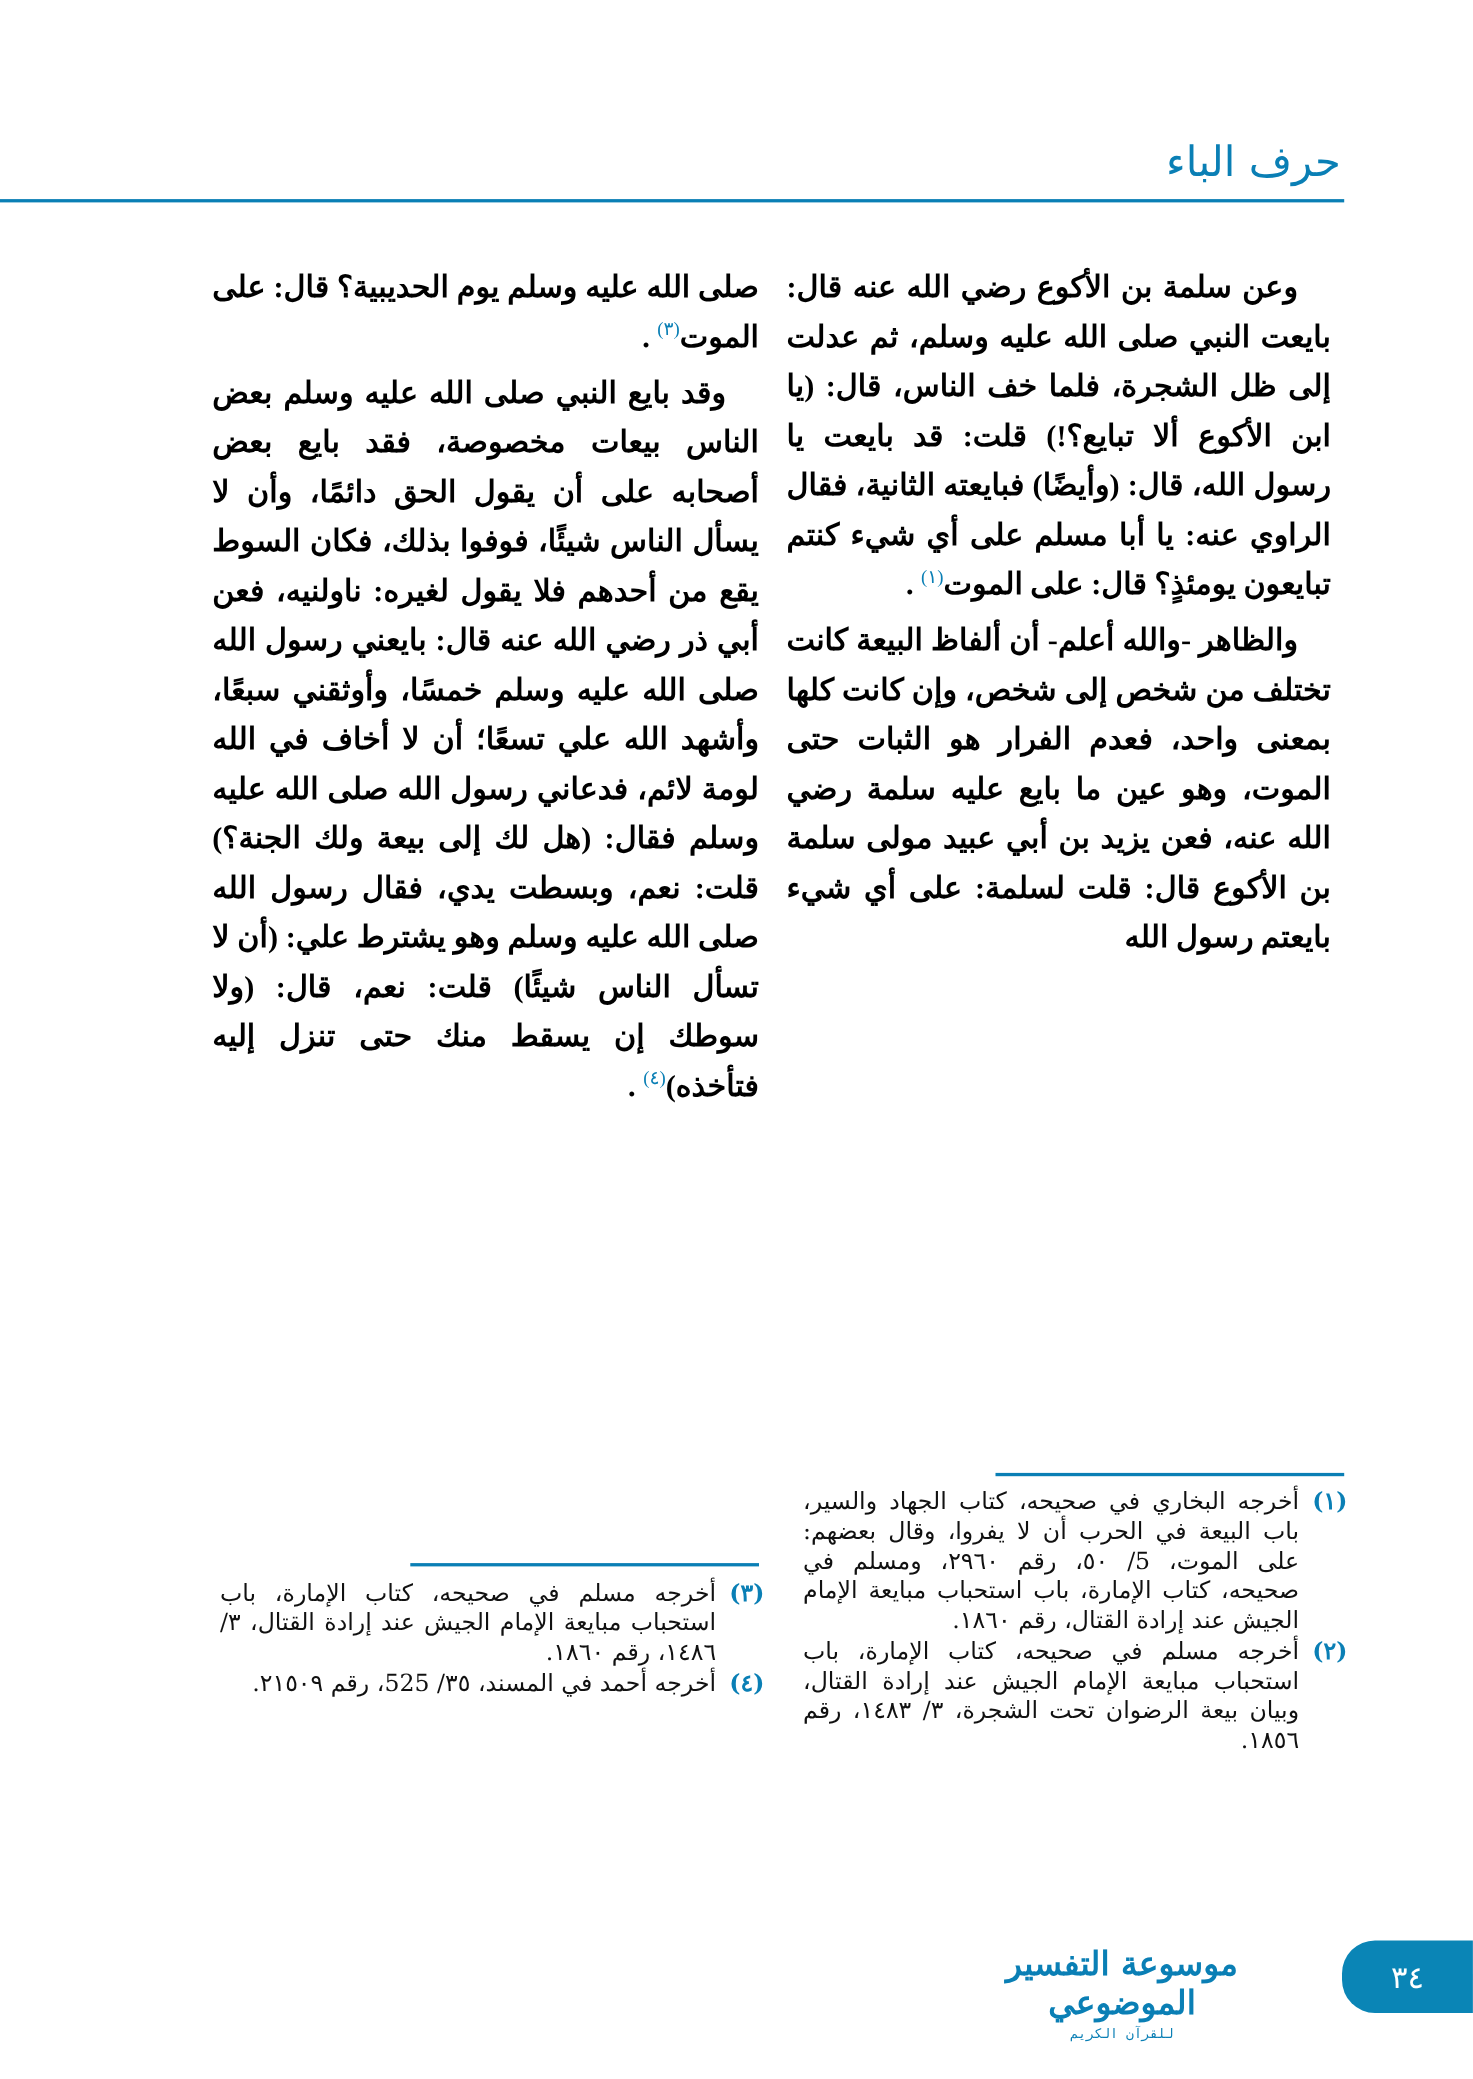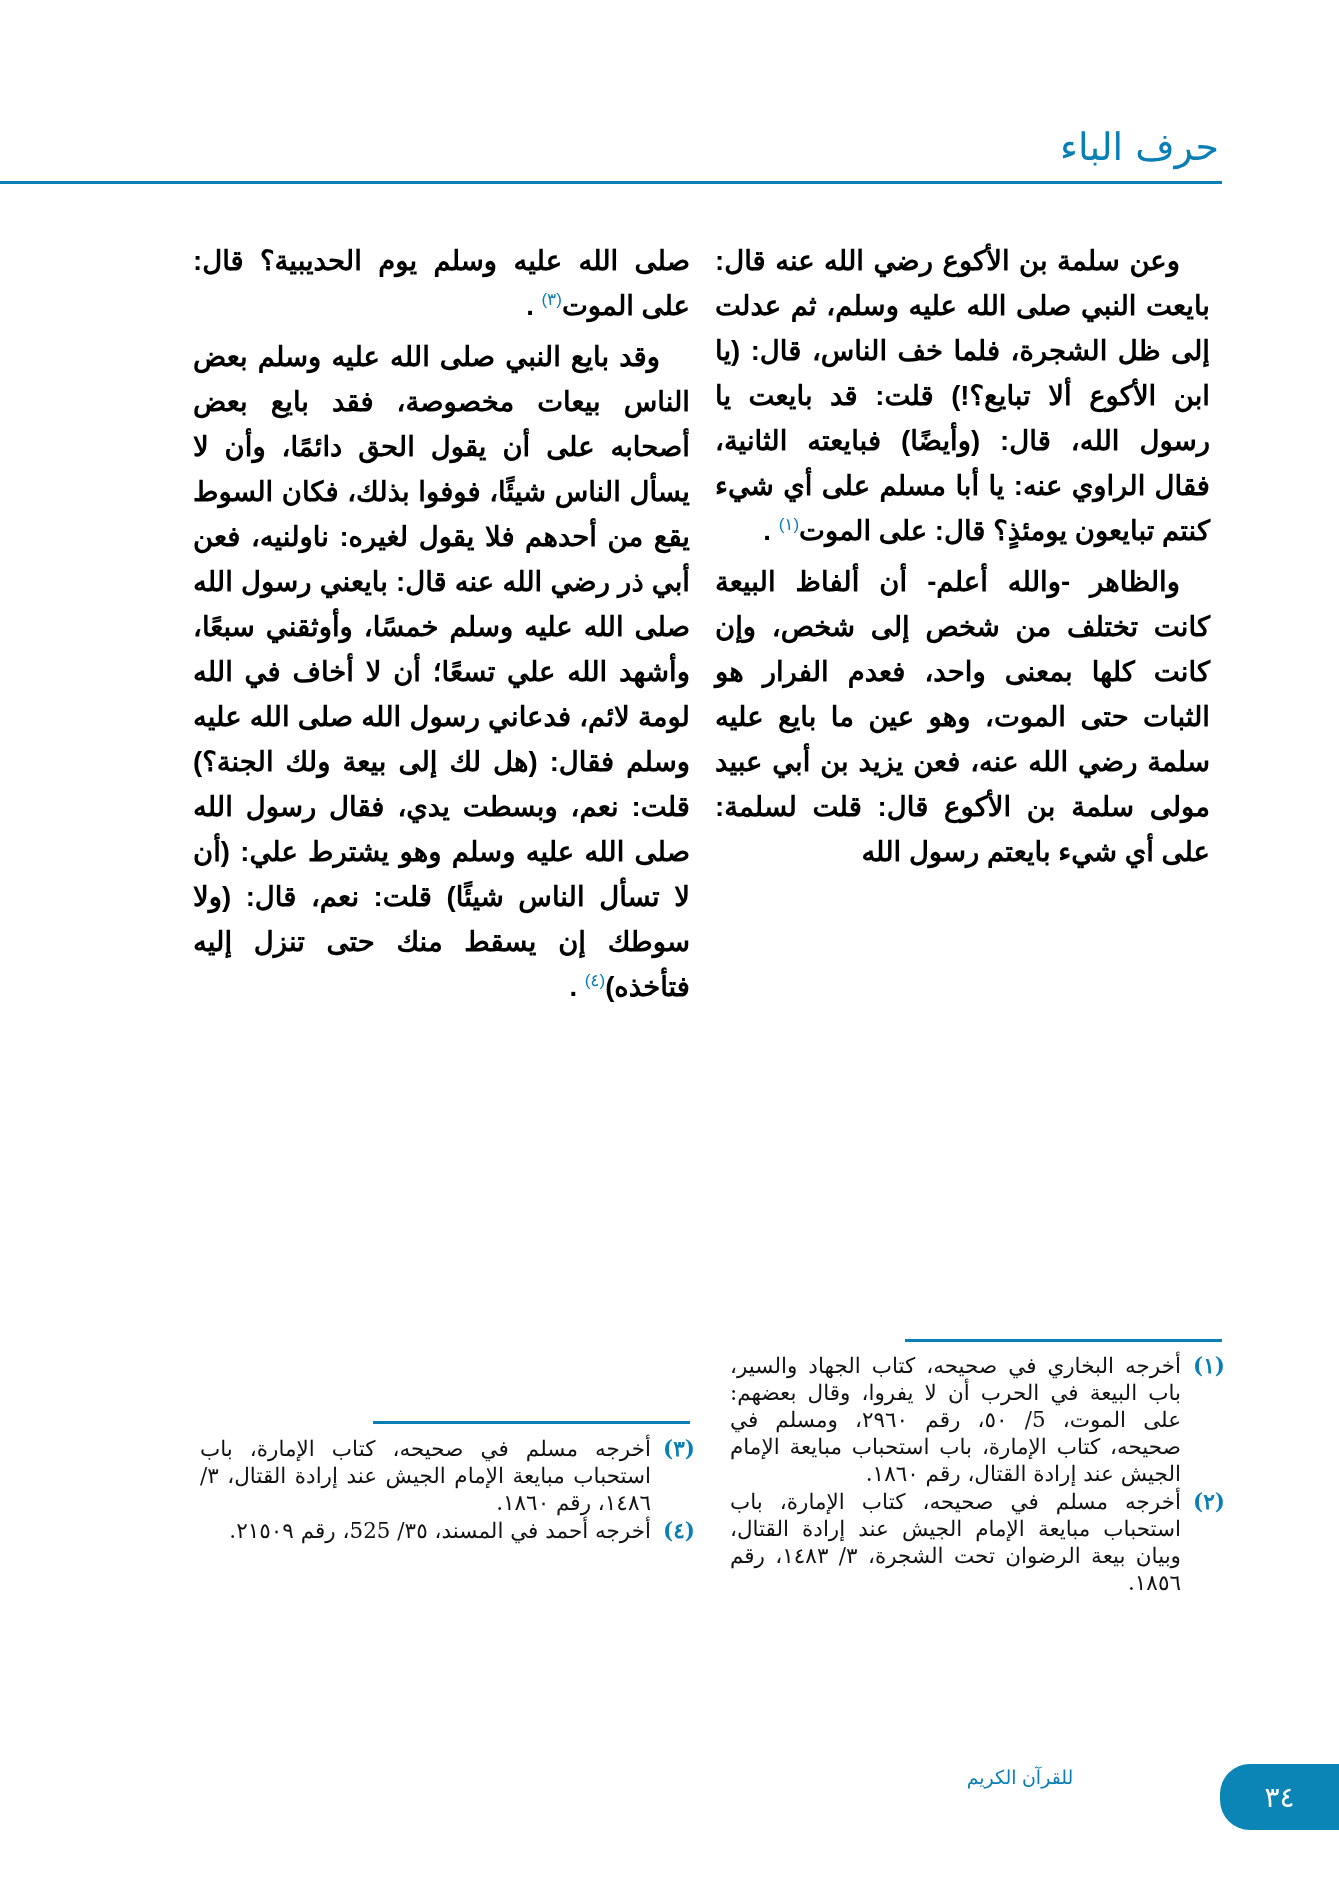--- a/index.html
+++ b/index.html
@@ -7,42 +7,42 @@
          font-family:"DejaVu Serif", serif; color:#000; }
 
   .header-title { position:absolute; top:128px; right:120px; font-size:38px; color:#0a7fb5;
                   font-family:"DejaVu Serif", serif; line-height:1; }
   .header-rule { position:absolute; top:181px; left:0; width:1222px; height:3px; background:#0a7fb5; }
 
   .col { position:absolute; direction:rtl; text-align:justify; text-align-last:right; }
   .col-right { top:238px; left:710px; width:500px; }
   .col-left  { top:238px; left:188px; width:502px; }
 
-  .para { font-family:Liberation Sans, sans-serif; font-weight:bold; font-size:27.5px;
+  .para { font-family:Liberation Serif, serif; font-weight:bold; font-size:27.5px;
           line-height:45px; margin:0 0 6px 5px; text-indent:30px; }
   .para.no-indent { text-indent:0; }
   .fn-ref { color:#0a7fb5; font-weight:normal; font-size:17px; vertical-align:super; line-height:0; }
 
   .fn-rule-right { position:absolute; top:1339px; left:905px; width:317px; height:3px; background:#0a7fb5; }
   .fn-rule-left  { position:absolute; top:1421px; left:373px; width:317px; height:3px; background:#0a7fb5; }
 
   .notes { position:absolute; direction:rtl; font-family:"DejaVu Serif", serif; font-size:21.5px;
            line-height:27px; color:#111; }
   .notes-right { top:1352px; left:730px; width:495px; }
   .notes-left  { top:1435px; left:200px; width:495px; }
   .note { display:flex; flex-direction:row; align-items:flex-start; margin-bottom:1px; }
   .note-num { color:#0a7fb5; font-weight:bold; flex:0 0 44px; text-align:right; white-space:nowrap; }
   .note-text { flex:1; text-align:justify; text-align-last:right; }
   .note-cont { padding-right:0; text-align:justify; text-align-last:right; }
 
   .series-logo { position:absolute; top:1768px; left:900px; width:240px; height:80px; text-align:center;
                  color:#0a7fb5; direction:rtl; }
   .series-logo .main { font-family:"DejaVu Serif", serif; font-size:30px; font-weight:bold; line-height:36px;
                        letter-spacing:-0.5px; }
-  .series-logo .sub  { font-family:Liberation Sans, sans-serif; font-size:19px; line-height:20px; }
+  .series-logo .sub  { font-family:Liberation Mono, monospace; font-size:12px; line-height:20px; }
 
   .page-badge { position:absolute; top:1764px; left:1220px; width:119px; height:66px; background:#0a85b6;
                 border-radius:30px 0 0 30px; color:#fff; font-family:"DejaVu Sans", sans-serif;
                 font-size:28px; display:flex; align-items:center; justify-content:center; direction:rtl;text-align:right; }
 </style>
 </head>
 <body>
 
 <div class="header-title">حرف الباء</div>
 <div class="header-rule"></div>
@@ -76,18 +76,19 @@
     <span class="note-num">(٣)</span>
     <span class="note-text">أخرجه مسلم في صحيحه، كتاب الإمارة، باب استحباب مبايعة الإمام الجيش عند إرادة القتال، ٣/ ١٤٨٦، رقم ١٨٦٠.</span>
   </div>
   <div class="note">
     <span class="note-num">(٤)</span>
     <span class="note-text">أخرجه أحمد في المسند، ٣٥/ 525، رقم ٢١٥٠٩.</span>
   </div>
 </div>
 
 <div class="series-logo">
+  <div class="main">موسوعة التفسير الموضوعي</div>
   <div class="sub">للقرآن الكريم</div>
 </div>
 
 <div class="page-badge">
   <span>٣٤</span>
 </div>
 
 </body></html>

